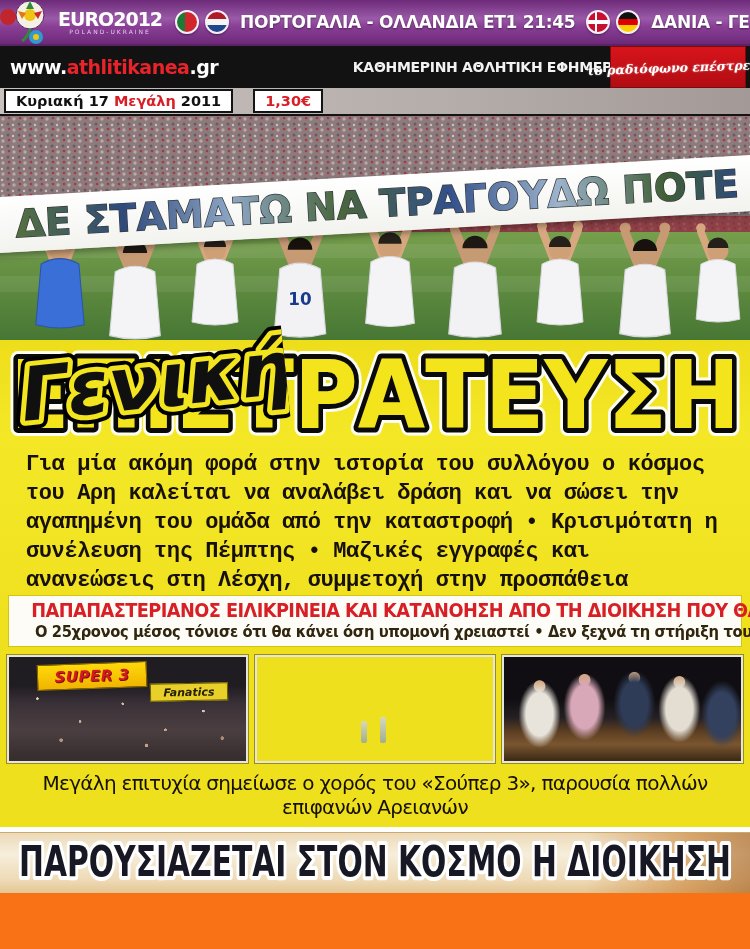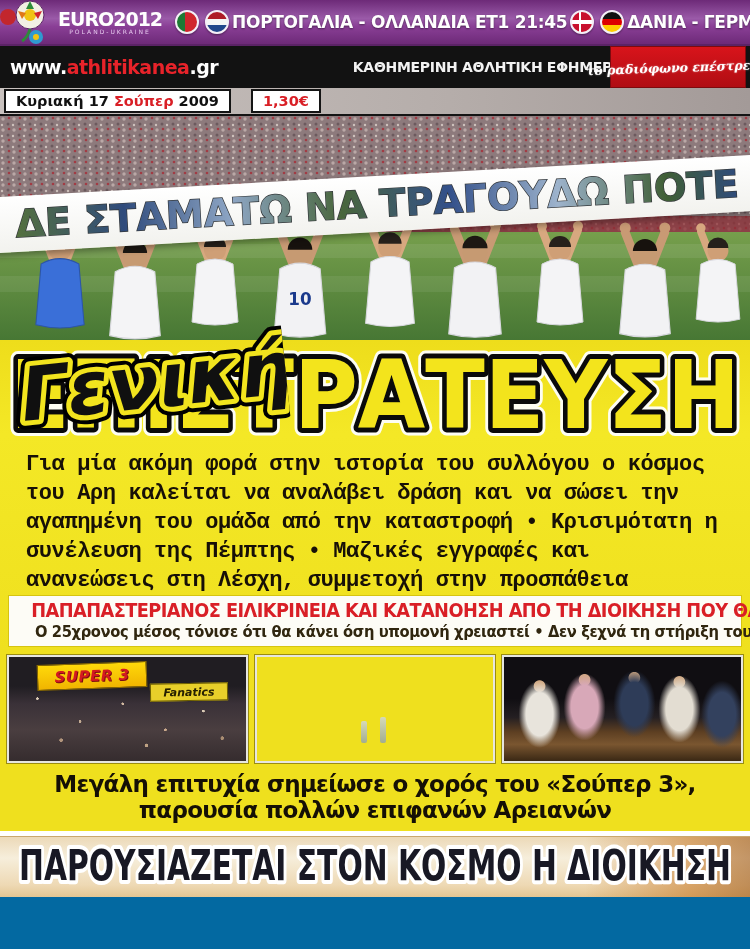--- a/index.html
+++ b/index.html
@@ -1,30 +1,30 @@
 <!DOCTYPE html>
 <html><head>
 <meta charset="utf-8">
 <style>
   * { margin:0; padding:0; box-sizing:border-box; }
   body { background:#555; font-family:"DejaVu Sans","Liberation Sans",sans-serif; }
-  .page { position:relative; width:750px; height:949px; margin:0 auto; background:#0369a1; overflow:hidden; }
+  .page { position:relative; width:750px; height:949px; margin:0 auto; background:#f97316; overflow:hidden; }
 
   
   .topbar { position:relative; height:46px; background:linear-gradient(180deg,#6d2a78 0%,#9a5aa8 42%,#8a3f96 60%,#6d2a78 100%); display:flex; align-items:center; overflow:hidden; border-bottom:2px solid #5b2366; }
   .euro-ball { position:relative; width:58px; height:46px; flex:0 0 auto; }
   .euro-wordmark { color:#fff; margin-right:10px; line-height:1; text-align:center; }
   .euro-wordmark .t { font-size:19px; font-weight:800; letter-spacing:-1px; }
   .euro-wordmark .s { font-size:6px; letter-spacing:2px; color:#e6c9ee; }
   .flag { width:24px; height:24px; border-radius:50%; border:2px solid #f4eef6; flex:0 0 auto; margin:0 3px; box-shadow:0 1px 2px rgba(0,0,0,.4); }
   .flag.pt { background:linear-gradient(90deg,#1d7a34 0 40%,#d0262c 40% 100%); }
   .flag.nl { background:linear-gradient(180deg,#ae1c28 0 34%,#f5f5f5 34% 66%,#21468b 66% 100%); }
   .flag.dk { background:linear-gradient(90deg,#c8102e 0 34%,#fff 34% 46%,#c8102e 46% 100%),linear-gradient(180deg,#c8102e 0 40%,#fff 40% 58%,#c8102e 58% 100%); background-blend-mode:lighten; }
   .flag.de { background:linear-gradient(180deg,#111 0 34%,#d00 34% 66%,#ffce00 66% 100%); }
-  .match { color:#fff; font-weight:800; font-size:17px; letter-spacing:-0.3px; white-space:nowrap; text-shadow:0 1px 2px rgba(0,0,0,.45); margin:0 0; }
+  .match { color:#fff; font-weight:800; font-size:17px; letter-spacing:-0.3px; white-space:nowrap; text-shadow:0 1px 2px rgba(0,0,0,.45); margin:0 8px; }
 
   
   .mast-row { display:flex; gap:4px; padding:0 4px; height:56px; background:#fff; }
   .mast-red { flex:1; background:linear-gradient(180deg,#ec2b30,#d90f17); border:3px solid #151515; display:flex; align-items:center; justify-content:center; }
   .mast-title { color:#fff; font-size:52px; font-weight:800; letter-spacing:-3px; transform:scaleY(1.05); text-shadow:2px 2px 0 rgba(90,0,0,.35); white-space:nowrap; }
   .radio-box { width:136px; background:#0c0c0c; border:2px solid #000; display:flex; align-items:center; justify-content:center; }
   .radio-freq { color:#fff; font-size:46px; font-weight:800; letter-spacing:-3px; }
 
   
   .black-strip { position:relative; height:42px; background:#121212; display:flex; align-items:center; padding:0 10px; }
@@ -87,21 +87,21 @@
       radial-gradient(9px 9px at 15% 28%,#cfa67f 0 60%,transparent 70%),
       radial-gradient(9px 9px at 34% 22%,#cfa67f 0 60%,transparent 70%),
       radial-gradient(9px 9px at 55% 20%,#cfa67f 0 60%,transparent 70%),
       radial-gradient(9px 9px at 74% 24%,#cfa67f 0 60%,transparent 70%),
       linear-gradient(180deg,#100e12 0 40%,#241f22 58%,#5d3f22 72%,#7a5630 84%,#3a2814 100%); }
   .table-glass { position:absolute; bottom:18px; left:44%; width:6px; height:22px; background:linear-gradient(180deg,#cfd8df,#8fa0ad); opacity:.8; border-radius:2px; }
   .table-glass.g2 { left:52%; height:26px; }
 
   
   .dance-banner { background:#efe01e; padding:2px 0 0; }
-  .dance-sub { background:#efe01e; text-align:center; font-size:23px; font-weight:700; color:#151005; letter-spacing:-0.7px; padding:1px 0 8px; transform-origin:center; }
+  .dance-sub { background:#efe01e; text-align:center; font-size:20px; font-weight:400; color:#151005; letter-spacing:-0.7px; padding:1px 0 8px; transform-origin:center; }
 
   .gap-white { height:5px; background:#fff; }
 
   
   .beige { position:relative; background:
       linear-gradient(90deg,rgba(212,150,74,0) 78%,rgba(198,120,40,.55) 92%,rgba(160,90,25,.6) 100%),
       linear-gradient(180deg,#ecd9b8 0%,#f6eedb 35%,#eed9b4 80%,#e3c693 100%);
     padding:3px 0 5px; border-top:1px solid #caa86e; }
 
   svg text { font-family:"DejaVu Sans","Liberation Sans",sans-serif; }
@@ -141,21 +141,21 @@
   <div class="black-strip">
     <span class="site-url"><span class="w">www.</span><span class="r">athlitikanea</span><span class="w">.gr</span></span>
     <span class="paper-tagline">ΚΑΘΗΜΕΡΙΝΗ ΑΘΛΗΤΙΚΗ ΕΦΗΜΕΡΙΔΑ</span>
     <div class="radio-tagline">
       <span>το ραδιόφωνο επέστρεψε</span>
     </div>
   </div>
 
   <div class="date-strip">
     <div class="date-box">
-      <span>Κυριακή 17</span>&nbsp;<span class="red">Σούπερ</span>&nbsp;<span>2009</span>
+      <span>Κυριακή 17</span>&nbsp;<span class="red">Μεγάλη</span>&nbsp;<span>2011</span>
     </div>
     <div class="date-box">
       <span class="red">1,30€</span>
     </div>
   </div>
 
   <div class="hero">
     <svg class="scene" width="750" height="224" viewBox="0 0 750 224">
       <defs>
         <pattern id="crowdp" width="11" height="11" patternUnits="userSpaceOnUse">

